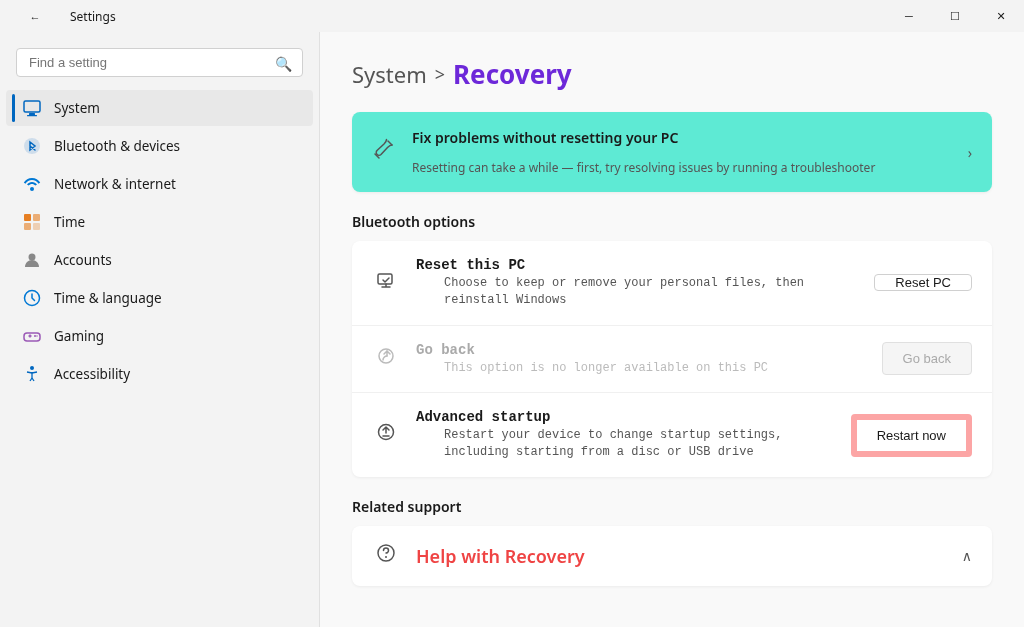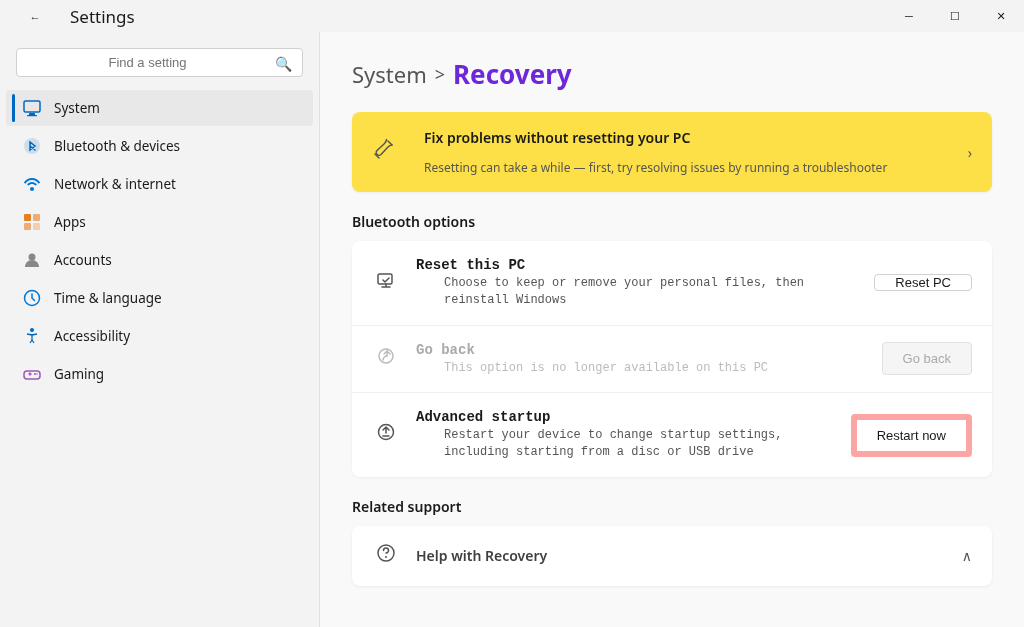--- a/index.html
+++ b/index.html
@@ -22,21 +22,21 @@
       padding: 0 0 0 12px;
       height: 32px;
       flex-shrink: 0;
     }
     .titlebar-left {
       display: flex;
       align-items: center;
       gap: 12px;
     }
     .titlebar-title {
-      font-size: 17px;
+      font-size: 12px;
       color: #1a1a1a;
     }
     .titlebar-controls {
       display: flex;
     }
     .titlebar-btn {
       width: 46px;
       height: 32px;
       display: flex;
       align-items: center;
@@ -70,21 +70,20 @@
       position: relative;
     }
     .search-input {
       width: 100%;
       padding: 6px 36px 6px 12px;
       border: 1px solid #d0d0d0;
       border-radius: 4px;
       background: white;
       font-size: 13px;
       outline: none;
-      text-align: center;
     }
     .search-icon-wrap {
       position: absolute;
       right: 10px;
       top: 50%;
       transform: translateY(-50%);
       color: #666;
       font-size: 14px;
     }
     .nav-item {
@@ -155,26 +154,26 @@
       color: #555;
     }
     .breadcrumb-current {
       font-size: 26px;
       font-weight: 700;
       color: #6d28d9;
     }
 
     
     .fix-card {
-      background: #fde047;
+      background: #5eead4;
       border-radius: 8px;
       padding: 16px 20px;
       display: flex;
       align-items: center;
-      gap: 28px;
+      gap: 16px;
       margin-bottom: 20px;
       box-shadow: 0 1px 3px rgba(0,0,0,0.06);
       justify-content: space-between;
     }
     .fix-card-icon {
       font-size: 20px;
       color: #555;
       flex-shrink: 0;
     }
     .fix-card-text { flex: 1; }
@@ -261,21 +260,21 @@
       box-shadow: 0 1px 3px rgba(0,0,0,0.06);
       overflow: hidden;
     }
     .support-row {
       display: flex;
       align-items: center;
       padding: 16px 20px;
       gap: 16px;
     }
     .support-icon { font-size: 20px; color: #555; width: 28px; flex-shrink: 0; text-align: center; }
-    .support-text { flex: 1; font-size: 14px; font-weight: 600; color: #404040; }
+    .support-text { flex: 1; font-size: 18px; font-weight: 600; color: #ef4444; }
     .support-chevron { font-size: 14px; color: #555; }
 
     
     .svg-icon { width: 20px; height: 20px; }
   </style>
 </head>
 <body>
 
 <div class="titlebar">
   <div class="titlebar-left">
@@ -332,67 +331,67 @@
 
     <div class="nav-item">
       <div class="nav-icon icon-apps">
         <svg class="svg-icon" viewBox="0 0 20 20">
           <rect x="2" y="2" width="7" height="7" rx="1" fill="#e67e22"></rect>
           <rect x="11" y="2" width="7" height="7" rx="1" fill="#e67e22" opacity="0.6"></rect>
           <rect x="2" y="11" width="7" height="7" rx="1" fill="#e67e22" opacity="0.6"></rect>
           <rect x="11" y="11" width="7" height="7" rx="1" fill="#e67e22" opacity="0.3"></rect>
         </svg>
       </div>
-      <span>Apps</span>
+      <span>Time</span>
     </div>
 
     <div class="nav-item">
       <div class="nav-icon icon-accounts">
         <svg class="svg-icon" viewBox="0 0 20 20" fill="#888">
           <circle cx="10" cy="7" r="3.5"></circle>
           <path d="M3 17c0-3.9 3.1-7 7-7s7 3.1 7 7" fill="#888"></path>
         </svg>
       </div>
       <span>Accounts</span>
     </div>
 
     <div class="nav-item">
       <div class="nav-icon icon-time">
         <svg class="svg-icon" viewBox="0 0 20 20" fill="none">
           <circle cx="10" cy="10" r="7.5" stroke="#0078d4" stroke-width="1.5"></circle>
           <path d="M10 6v4l2.5 2.5" stroke="#0078d4" stroke-width="1.5" stroke-linecap="round"></path>
         </svg>
       </div>
       <span>Time &amp; language</span>
+    </div>
+
+    <div class="nav-item">
+      <div class="nav-icon icon-gaming">
+        <svg class="svg-icon" viewBox="0 0 20 20" fill="none">
+          <rect x="2" y="7" width="16" height="8" rx="3" stroke="#9b59b6" stroke-width="1.5"></rect>
+          <path d="M7 10h2m-1-1v2" stroke="#9b59b6" stroke-width="1.5" stroke-linecap="round"></path>
+          <circle cx="13" cy="10" r="1" fill="#9b59b6"></circle>
+          <circle cx="15" cy="10" r="1" fill="#9b59b6" opacity="0.5"></circle>
+        </svg>
+      </div>
+      <span>Gaming</span>
     </div>
 
     <div class="nav-item">
       <div class="nav-icon icon-accessibility">
         <svg class="svg-icon" viewBox="0 0 20 20" fill="#0067c0">
           <circle cx="10" cy="4" r="2"></circle>
           <path d="M5 8l5 1 5-1M10 9v5M8 14l-2 3M12 14l2 3"></path>
           <path d="M5 8l5 1 5-1" stroke="#0067c0" stroke-width="1.3" fill="none"></path>
           <line x1="10" y1="9" x2="10" y2="14" stroke="#0067c0" stroke-width="1.3"></line>
           <line x1="10" y1="14" x2="8" y2="17" stroke="#0067c0" stroke-width="1.3"></line>
           <line x1="10" y1="14" x2="12" y2="17" stroke="#0067c0" stroke-width="1.3"></line>
         </svg>
       </div>
       <span>Accessibility</span>
-    </div>
-
-    <div class="nav-item">
-      <div class="nav-icon icon-gaming">
-        <svg class="svg-icon" viewBox="0 0 20 20" fill="none">
-          <rect x="2" y="7" width="16" height="8" rx="3" stroke="#9b59b6" stroke-width="1.5"></rect>
-          <path d="M7 10h2m-1-1v2" stroke="#9b59b6" stroke-width="1.5" stroke-linecap="round"></path>
-          <circle cx="13" cy="10" r="1" fill="#9b59b6"></circle>
-          <circle cx="15" cy="10" r="1" fill="#9b59b6" opacity="0.5"></circle>
-        </svg>
-      </div>
-      <span>Gaming</span>
     </div>
   </div>
 
   <div class="content">
 
     <div class="breadcrumb">
       <span class="breadcrumb-system">System</span>
       <span class="breadcrumb-sep">&gt;</span>
       <span class="breadcrumb-current">Recovery</span>
     </div>

